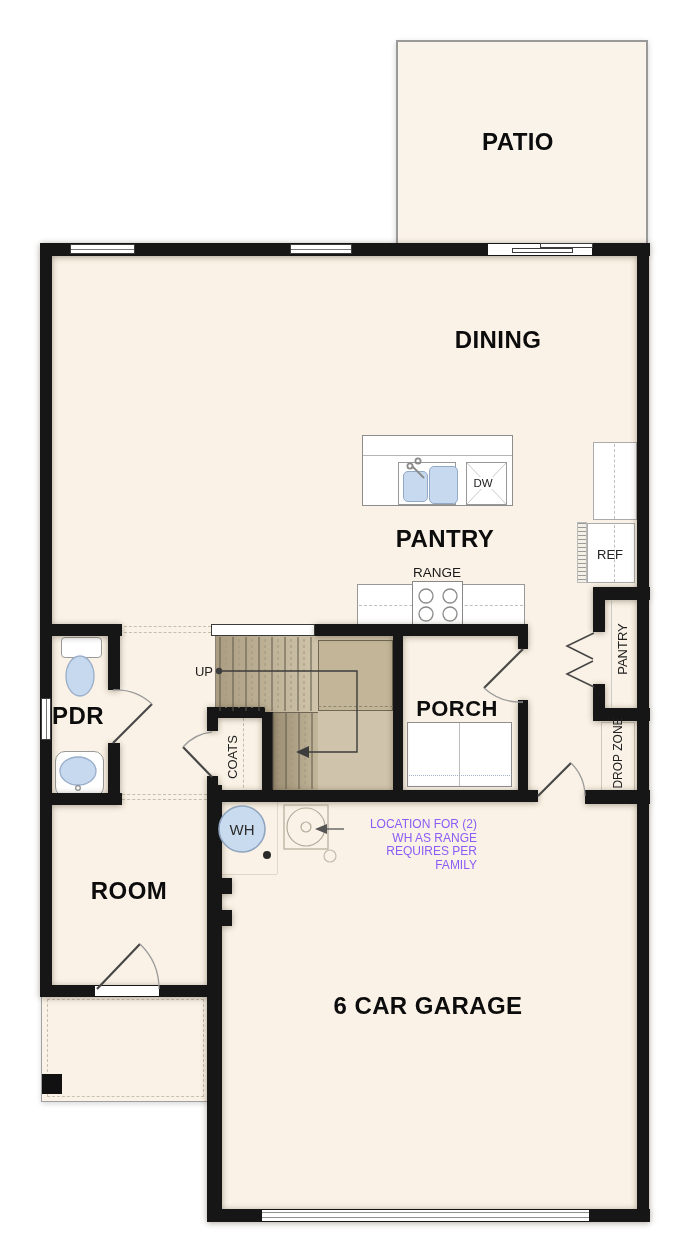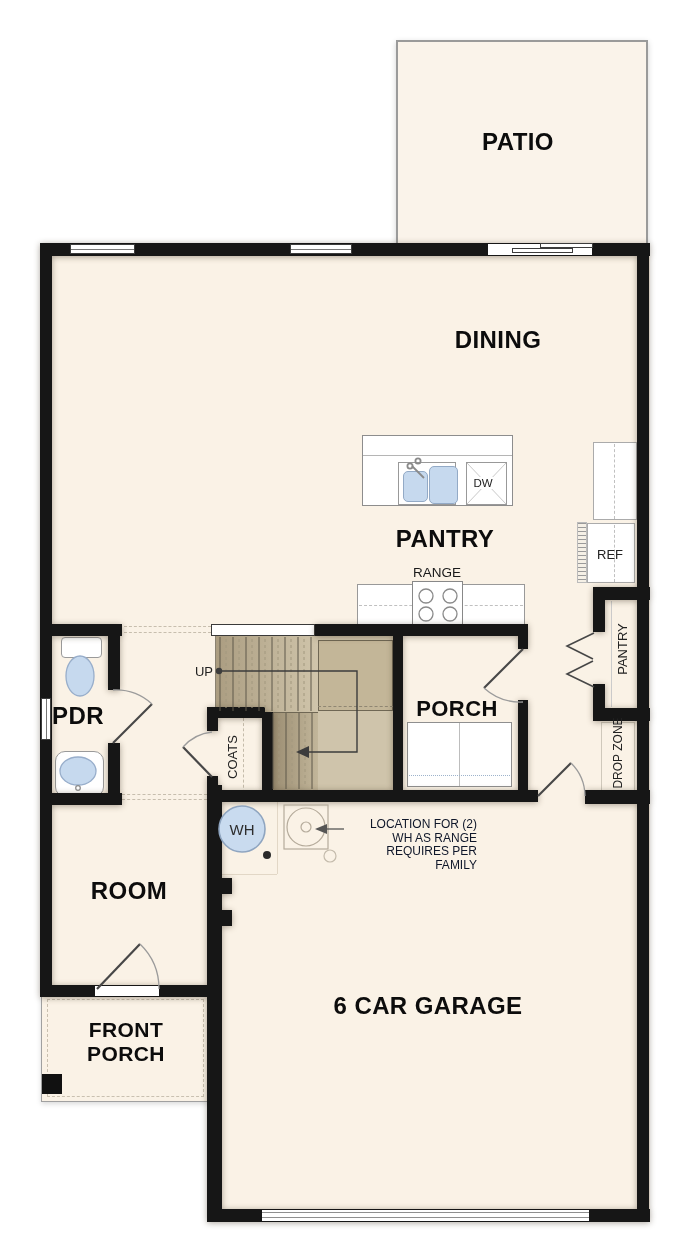--- a/index.html
+++ b/index.html
@@ -17,21 +17,21 @@
   .room-label{position:absolute;transform:translate(-50%,-50%);font-weight:700;color:#0c0c0c;
               letter-spacing:.4px;white-space:nowrap;}
   .sm-label{position:absolute;transform:translate(-50%,-50%);color:#222;white-space:nowrap;}
   .v-label{position:absolute;transform:translate(-50%,-50%) rotate(-90deg);color:#222;white-space:nowrap;}
   .win{position:absolute;background:#fff;border:1px solid #3c3c3c;box-sizing:border-box;}
   .gap{position:absolute;background:#fff;}
   .dash-h{position:absolute;border-top:1px dashed #c7beae;}
   .thinline{position:absolute;background:#c6c6c6;}
   .outline-box{position:absolute;border:1px solid #999;background:#fff;box-sizing:border-box;}
   .annotation{position:absolute;left:337px;top:818px;width:140px;text-align:right;
-              font-size:12px;line-height:13.6px;color:#0f172a;}
+              font-size:12px;line-height:13.6px;color:#8b5cf6;}
   .annotation span{display:block;}
 </style>
 </head>
 <body>
 
 <div id="plan">
 
   <div id="floors">
     <div class="floor" style="left:396px;top:40px;width:252px;height:205px;background:#faf3ea;
                 border:2px solid #9a9a9a;border-bottom:none;box-sizing:border-box;
@@ -253,24 +253,20 @@
   </svg>
 
   <div id="labels">
     <div class="room-label" style="left:518px;top:142px;font-size:24px;">PATIO</div>
     <div class="room-label" style="left:498px;top:340px;font-size:24px;">DINING</div>
     <div class="room-label" style="left:445px;top:539px;font-size:24px;">PANTRY</div>
     <div class="room-label" style="left:457px;top:709px;font-size:22px;">PORCH</div>
     <div class="room-label" style="left:78px;top:716px;font-size:24px;">PDR</div>
     <div class="room-label" style="left:129px;top:891px;font-size:24px;">ROOM</div>
     <div class="room-label" style="left:428px;top:1006px;font-size:24px;">6 CAR GARAGE</div>
-    <div class="room-label" style="left:126px;top:1042px;font-size:21px;line-height:24px;text-align:center;">
-      <span style="display:block;">FRONT</span>
-      <span style="display:block;">PORCH</span>
-    </div>
 
     <div class="sm-label" style="left:437px;top:572px;font-size:13.5px;color:#1a1a1a;">RANGE</div>
     <div class="sm-label" style="left:610px;top:554px;font-size:13px;">REF</div>
     <div class="sm-label" style="left:483px;top:483px;font-size:11.5px;background:#fff;padding:0 1px;">DW</div>
     <div class="sm-label" style="left:204px;top:671px;font-size:13px;">UP</div>
     <div class="sm-label" style="left:242px;top:829px;font-size:15px;color:#2d2d2d;">WH</div>
     <div class="v-label" style="left:622px;top:649px;font-size:13px;">PANTRY</div>
     <div class="v-label" style="left:618px;top:753px;font-size:12px;">DROP ZONE</div>
     <div class="v-label" style="left:232px;top:757px;font-size:13px;">COATS</div>
 

